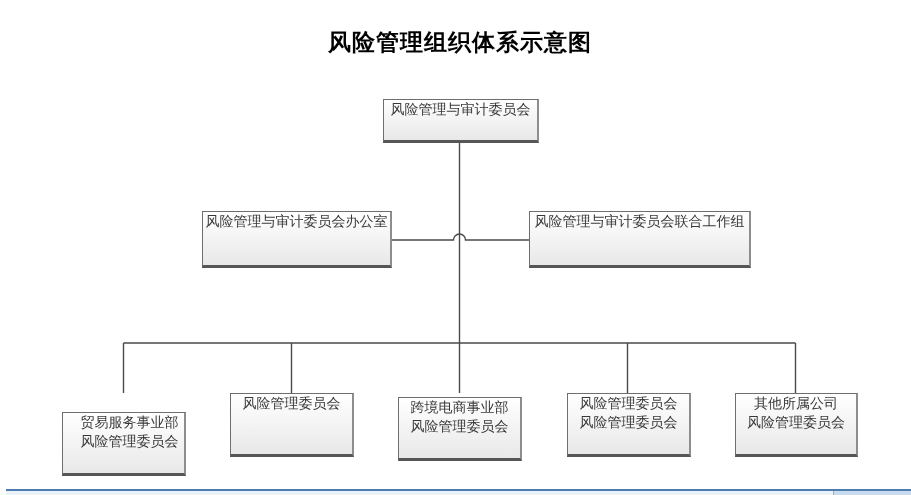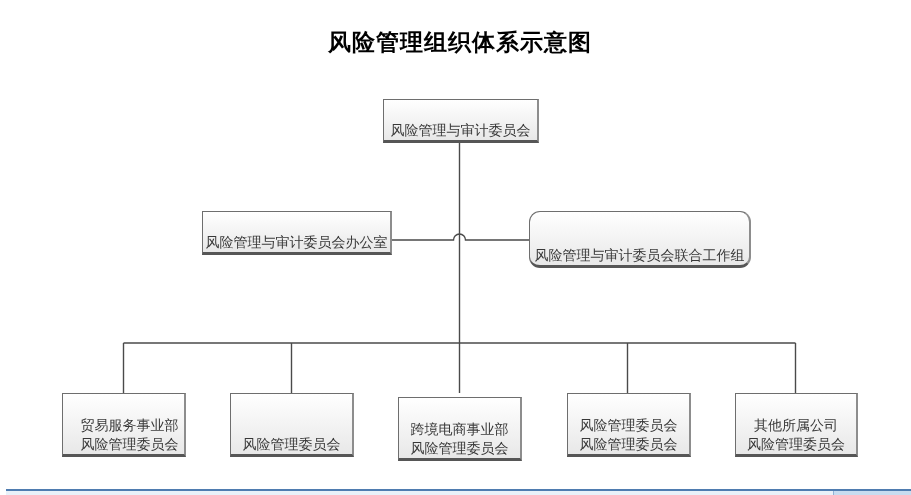--- a/index.html
+++ b/index.html
@@ -48,29 +48,29 @@
     position: absolute;
     background: linear-gradient(to bottom, var(--box-fill-top) 0%, var(--box-fill-bottom) 100%);
     border: 1px solid var(--box-border);
     border-bottom: 3px solid var(--box-border-bottom);
     border-right: 2px solid #8d8d8d;
     color: var(--text);
     font-size: 14px;
     display: flex;
     flex-direction: column;
     align-items: center;
-    justify-content: flex-end;
+    justify-content: flex-start;
     text-align: center;
     line-height: 19px;
     white-space: nowrap;
   }
   .node-root   { left: 383px; top:  99px; width: 156px; height: 44px; }
-  .node-office { left: 202px; top: 211px; width: 190px; height: 44px; }
-  .node-joint  { left: 529px; top: 211px; width: 222px; height: 57px; border-radius: 11px; }
-  .node-b1 { left:  62px; top: 393px; width: 124px; height: 64px; padding-left: 12px; }
+  .node-office { left: 202px; top: 211px; width: 190px; height: 57px; }
+  .node-joint  { left: 529px; top: 211px; width: 222px; height: 57px; }
+  .node-b1 { left:  62px; top: 412px; width: 124px; height: 64px; padding-left: 12px; }
   .node-b2 { left: 230px; top: 393px; width: 124px; height: 64px; }
   .node-b3 { left: 398px; top: 397px; width: 124px; height: 64px; }
   .node-b4 { left: 567px; top: 393px; width: 124px; height: 64px; }
   .node-b5 { left: 735px; top: 393px; width: 123px; height: 64px; }
   .statusbar {
     position: absolute;
     left: 6px;
     bottom: 0;
     width: 905px;
     height: 6px;

